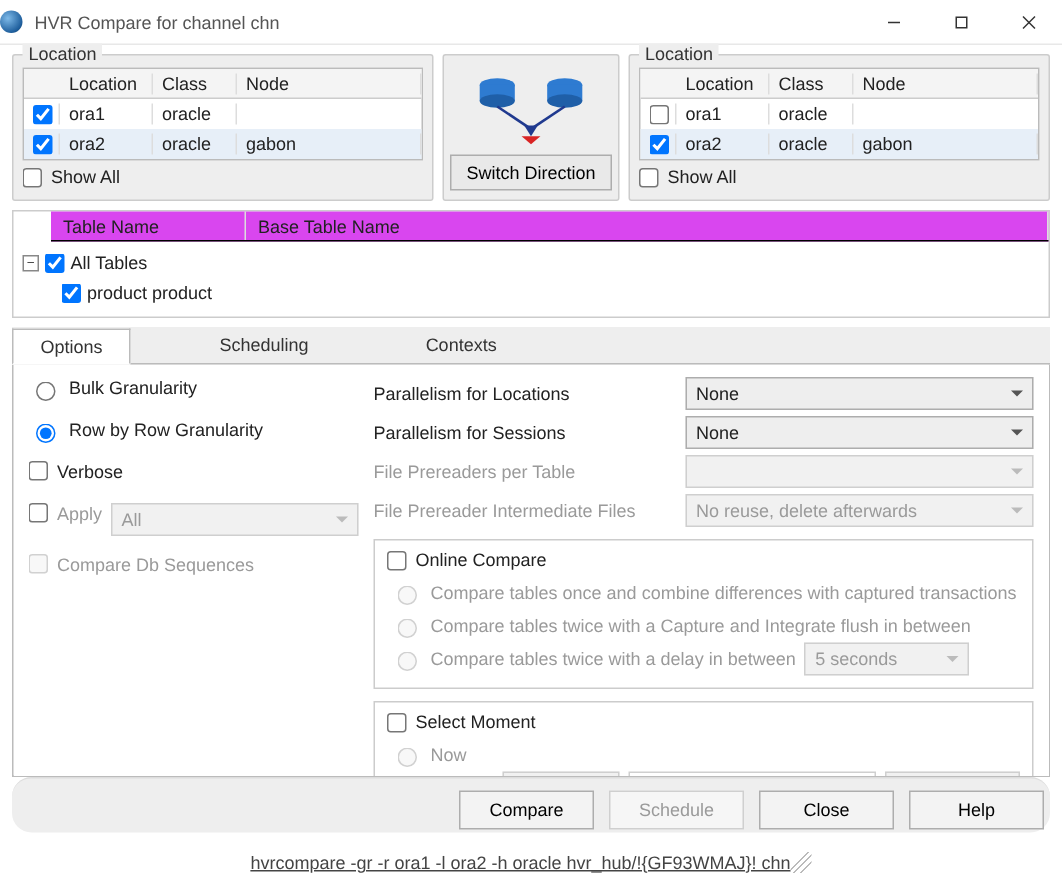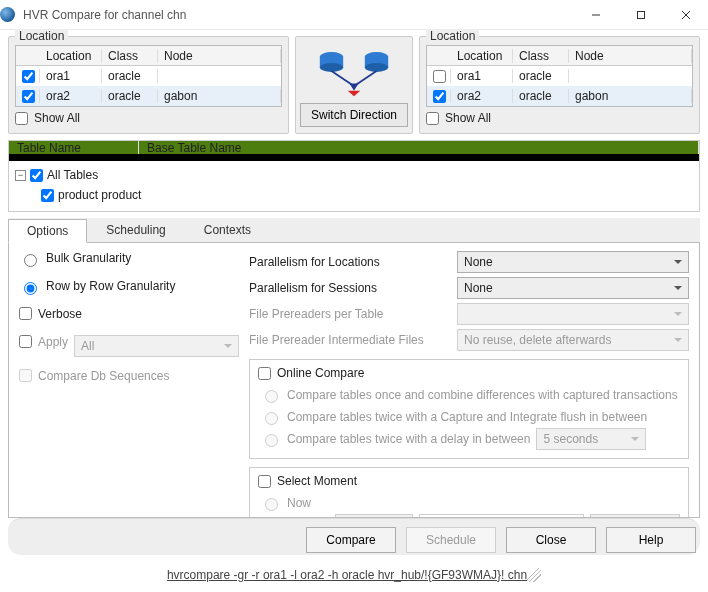--- a/index.html
+++ b/index.html
@@ -24,27 +24,27 @@
   .col-loc { width:62px;}
   .col-class { width:56px;}
   .col-node { flex:1;}
   .lg-row.sel { background:#e7eff8;}
   input[type=checkbox]{ width:13px; height:13px; margin:0; vertical-align:middle;}
   .showall { margin-top:4px; display:flex; align-items:center; gap:6px;}
   .midbox { width:118px; display:flex; flex-direction:column; align-items:center; background:#eee; border:1px solid #ccc; border-radius:2px; padding:6px 4px;}
   .midimg { width:100%; height:56px; display:flex; justify-content:center; align-items:center;}
   .swbtn { margin-top:4px; width:100%; height:24px; background:#e9e9e9; border:1px solid #adadad; cursor:pointer;}
   .tablebox { margin-top:6px; border:1px solid #ccc; background:#fff; padding:0;}
-  .tb-head { display:flex; height:20px; border-bottom:7px solid #000000; background:#4d7c0f;}
+  .tb-head { display:flex; height:20px; border-bottom:1px solid #000000; background:#d946ef;margin-left:25px;}
   .tb-head > div{ padding:0 8px; border-right:1px solid #ddd; display:flex; align-items:center;}
   .tb-body { padding:4px 6px 6px 6px;}
   .tree-row { display:flex; align-items:center; gap:4px; height:20px;}
   .tree-row.child { padding-left:26px;}
   .expander { width:11px; height:11px; border:1px solid #888; display:inline-flex; align-items:center; justify-content:center; font-size:9px; line-height:1; cursor:pointer; color:#444;}
-  .tabs { margin-top:6px; display:flex; border-bottom:1px solid #bbb; background:#eee;}
+  .tabs { margin-top:6px; display:flex; border-bottom:1px solid #bbb; background:#eee;gap:40px;}
   .tab { padding:4px 18px; border:1px solid transparent; border-bottom:none; cursor:pointer; color:#333;}
   .tab.active { background:#fff; border-color:#bbb; border-bottom:1px solid #fff; position:relative; top:1px;}
   .tabpage { border:1px solid #bbb; border-top:none; background:#fff; padding:8px 10px 10px 10px; flex:1; overflow:auto;}
   .optrow { display:flex; gap:6px; min-height:22px;}
   .leftcol { width:220px; display:flex; flex-direction:column; gap:6px;}
   .rightcol { flex:1; display:flex; flex-direction:column; gap:4px;}
   .cols { display:flex; gap:10px;}
   .radio { width:13px; height:13px; }
   label.dim { color:#9a9a9a;}
   .combo { height:22px; background:#eee; border:1px solid #adadad; padding:0 18px 0 6px; position:relative; display:inline-flex; align-items:center; min-width:60px;}

